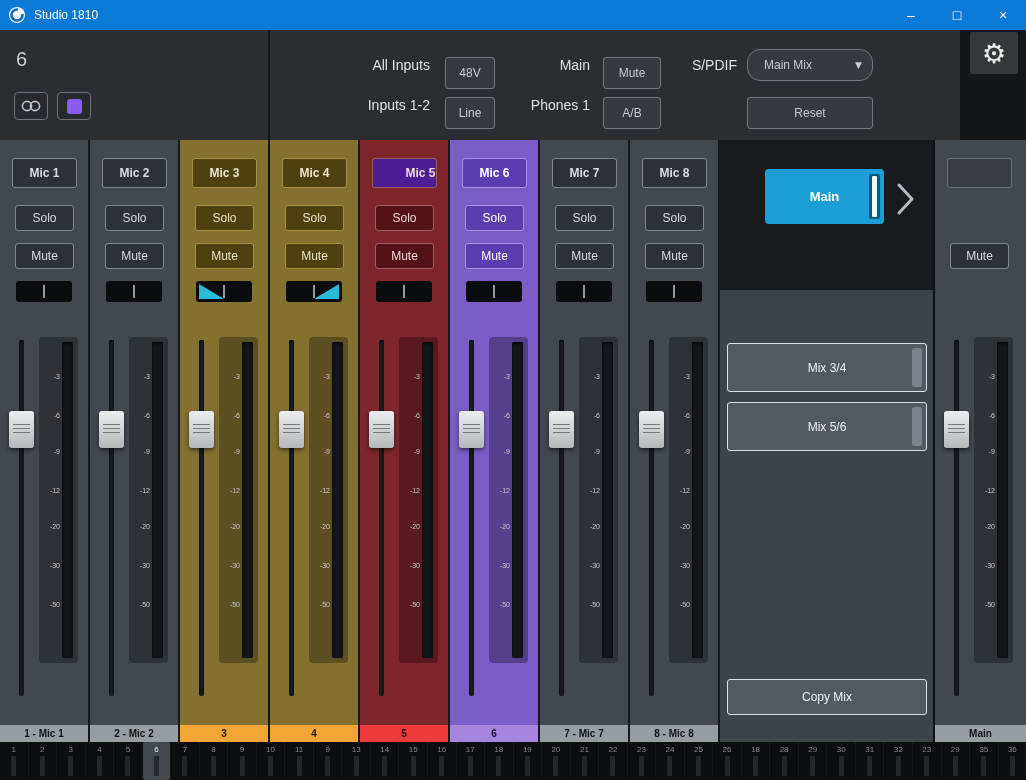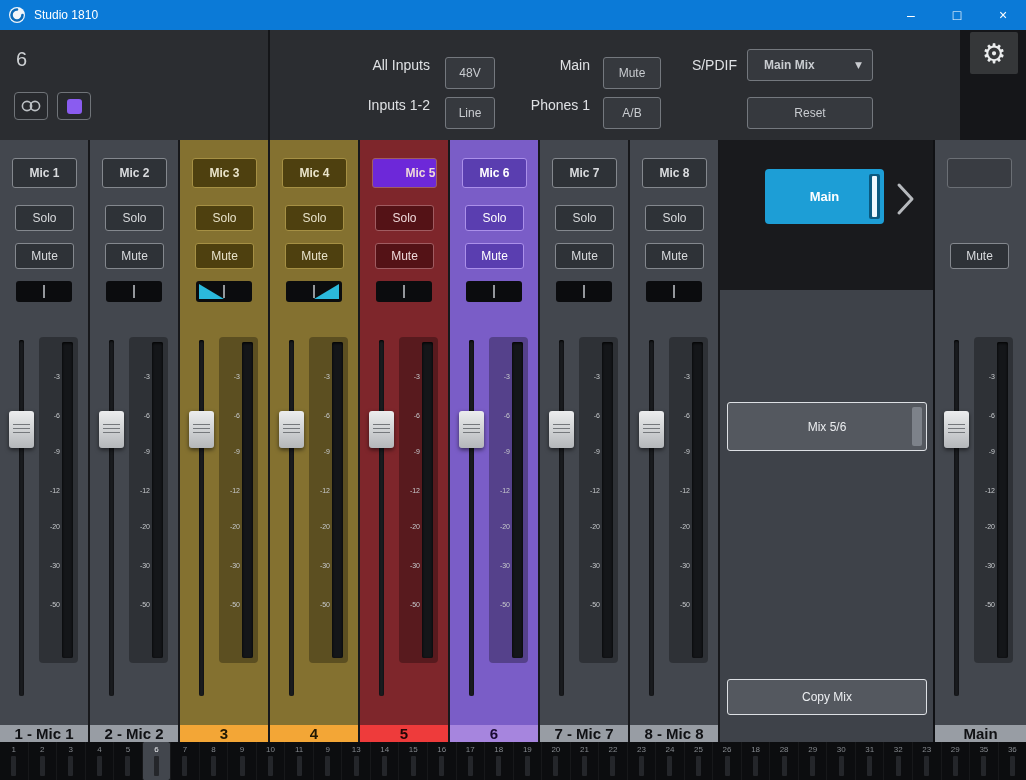--- a/index.html
+++ b/index.html
@@ -16,21 +16,21 @@
   
   .header { position:relative; height:110px; background:#2b2d31; }
   .hdr-left { position:absolute; left:0; top:0; bottom:0; width:270px; border-right:2px solid #141518; }
   .sel-num { position:absolute; left:16px; top:18px; font-size:20px; color:#cdd0d3; }
   .sq-btn { position:absolute; top:62px; width:34px; height:28px; background:#27292d; border:1px solid #707479; border-radius:4px; display:flex; align-items:center; justify-content:center; }
   .link-btn { left:14px; }
   .color-btn { left:57px; }
   .swatch { width:15px; height:15px; border-radius:3px; background:#8a5cf0; }
   .hlabel { position:absolute; height:32px; line-height:32px; text-align:right; font-size:14px; color:#dfe1e4; }
   .hbtn { position:absolute; height:32px; background:#36393e; border:1px solid #74787e; border-radius:3px; color:#c9ccd0; font-size:12px; display:flex; align-items:center; justify-content:center;margin-top:8px; }
-  .hdd { position:absolute; height:32px; background:#36393e; border:1px solid #74787e; border-radius:3px; color:#c9ccd0; font-size:12px; display:flex; align-items:center; justify-content:space-between; padding:0 10px 0 16px;font-weight:bold; }
+  .hdd { position:absolute; height:32px; background:#36393e; border:1px solid #74787e; border-radius:13px; color:#c9ccd0; font-size:12px; display:flex; align-items:center; justify-content:space-between; padding:0 10px 0 16px; }
   .dd-arrow { font-size:9px; font-family:"DejaVu Sans",sans-serif; }
   .gear-zone { position:absolute; top:0; right:0; width:66px; height:110px; background:#151619; }
   .gear-btn { position:absolute; top:2px; right:8px; width:48px; height:42px; background:#353739; border-radius:2px; display:flex; align-items:center; justify-content:center; }
   .gear-glyph { font-size:27px; color:#ebedee; font-family:"DejaVu Sans",sans-serif; line-height:1; }
 
   
   .mixer { display:flex; height:602px; }
   #strips { display:flex; flex:none; }
   .strip { position:relative; width:90px; height:602px; border-right:2px solid #17181b; flex:none; }
   .strip.mainstrip { width:91px; border-right:none; }
@@ -41,21 +41,21 @@
   .mute { left:15px; top:103px; width:59px; height:26px; }
   .pan { position:absolute; left:16px; top:141px; width:56px; height:21px; background:#0b0c0e; border-radius:3px; }
   .wedge { position:absolute; left:1px; top:1px; }
   .cline { position:absolute; left:50%; top:4px; width:2px; height:13px; margin-left:-1px; background:#94979b; }
   .fadtrack { position:absolute; left:19px; top:200px; width:5px; height:356px; background:#191b1e; border-radius:2px; box-shadow:inset 0 1px 2px #000; }
   .fadhandle { position:absolute; left:9px; top:271px; width:25px; height:37px; background:linear-gradient(#ecedee,#b4b7ba); border-radius:3px; box-shadow:0 2px 4px rgba(0,0,0,.55); }
   .grip { margin:13px 4px 0; height:11px; background:repeating-linear-gradient(to bottom,#74777b 0 1px, rgba(0,0,0,0) 1px 4px); }
   .meterbox { position:absolute; left:39px; top:197px; width:39px; height:326px; background:rgba(0,0,0,.3); border-radius:4px; }
   .mlabel { position:absolute; left:2px; width:19px; text-align:right; font-size:7px; color:#c7cacd; transform:translateY(-50%); }
   .mtrack { position:absolute; right:5px; top:5px; bottom:5px; width:11px; background:#141619; border-radius:2px; box-shadow:inset 0 1px 3px #000; }
-  .blabel { position:absolute; left:0; right:0; bottom:0; height:17px; font-size:15px; font-weight:bold; line-height:17px; text-align:center; }
+  .blabel { position:absolute; left:0; right:0; bottom:0; height:17px; font-size:10px; font-weight:bold; line-height:17px; text-align:center; }
 
   
   .mixpanel { position:relative; width:215px; height:602px; background:#191a1d; border-right:2px solid #101114; flex:none; }
   .main-mix-btn { position:absolute; left:45px; top:29px; width:119px; height:55px; border-radius:4px; display:flex; align-items:center; justify-content:center; color:#fff; font-size:13px; font-weight:bold; background:#1d9ed6; }
   .mm-slot { position:absolute; right:4px; top:5px; bottom:5px; width:11px; background:#0a5a80; border-radius:2px; }
   .mm-level { position:absolute; right:3px; top:2px; bottom:2px; width:5px; background:#eef8fd; border-radius:1px; }
   .chevron { position:absolute; left:176px; top:42px; }
   .mp-lower { position:absolute; left:0; right:0; top:150px; bottom:0; background:#3e4249; }
   .mixbtn { position:absolute; left:7px; width:200px; height:49px; background:#54585f; border:1px solid #dde0e4; border-radius:3px; display:flex; align-items:center; justify-content:center; color:#eceef1; font-size:12px; }
   #mix34 { top:53px; } #mix56 { top:112px; }
@@ -221,21 +221,21 @@
             <span class="mlabel" style="top: 35%;">-9</span>
             <span class="mlabel" style="top: 47%;">-12</span>
             <span class="mlabel" style="top: 58%;">-20</span>
             <span class="mlabel" style="top: 70%;">-30</span>
             <span class="mlabel" style="top: 82%;">-50</span>
             <div class="mtrack"></div>
           </div>
           <div class="blabel" style="background: rgb(243, 166, 54); color: rgb(32, 24, 4);">4</div>
         </div>
         <div class="strip" style="background: rgb(126, 38, 43);">
-          <div class="chbtn chname" style="background: #6d28d9; border-color: rgb(160, 92, 97); color: rgb(239, 217, 218); padding-left: 32px;">Mic 5</div>
+          <div class="chbtn chname" style="background: #4c1d95; border-color: rgb(160, 92, 97); color: rgb(239, 217, 218); padding-left: 32px;">Mic 5</div>
           <div class="chbtn solo" style="background: rgb(84, 18, 22); border-color: rgb(160, 92, 97); color: rgb(239, 217, 218);">Solo</div>
           <div class="chbtn mute" style="background: rgb(84, 18, 22); border-color: rgb(160, 92, 97); color: rgb(239, 217, 218);">Mute</div>
           <div class="pan">
             <div class="cline"></div>
           </div>
           <div class="fadtrack"></div>
           <div class="fadhandle">
             <div class="grip"></div>
           </div>
           <div class="meterbox">
@@ -325,20 +325,24 @@
       <div class="main-mix-btn" style="background: rgb(29, 158, 214);">
         <span>Main</span>
         <div class="mm-slot">
           <div class="mm-level"></div>
         </div>
       </div>
       <svg class="chevron" width="20" height="34" viewBox="0 0 20 34">
         <polyline points="3,3 16,17 3,31" fill="none" stroke="#b6b9bd" stroke-width="3" stroke-linecap="round" stroke-linejoin="round"></polyline>
       </svg>
       <div class="mp-lower">
+        <div class="mixbtn" id="mix34">
+          <span>Mix 3/4</span>
+          <div class="mix-slot"></div>
+        </div>
         <div class="mixbtn" id="mix56">
           <span>Mix 5/6</span>
           <div class="mix-slot"></div>
         </div>
         <div class="mixbtn copy">
           <span>Copy Mix</span>
         </div>
       </div>
     </div>
 

